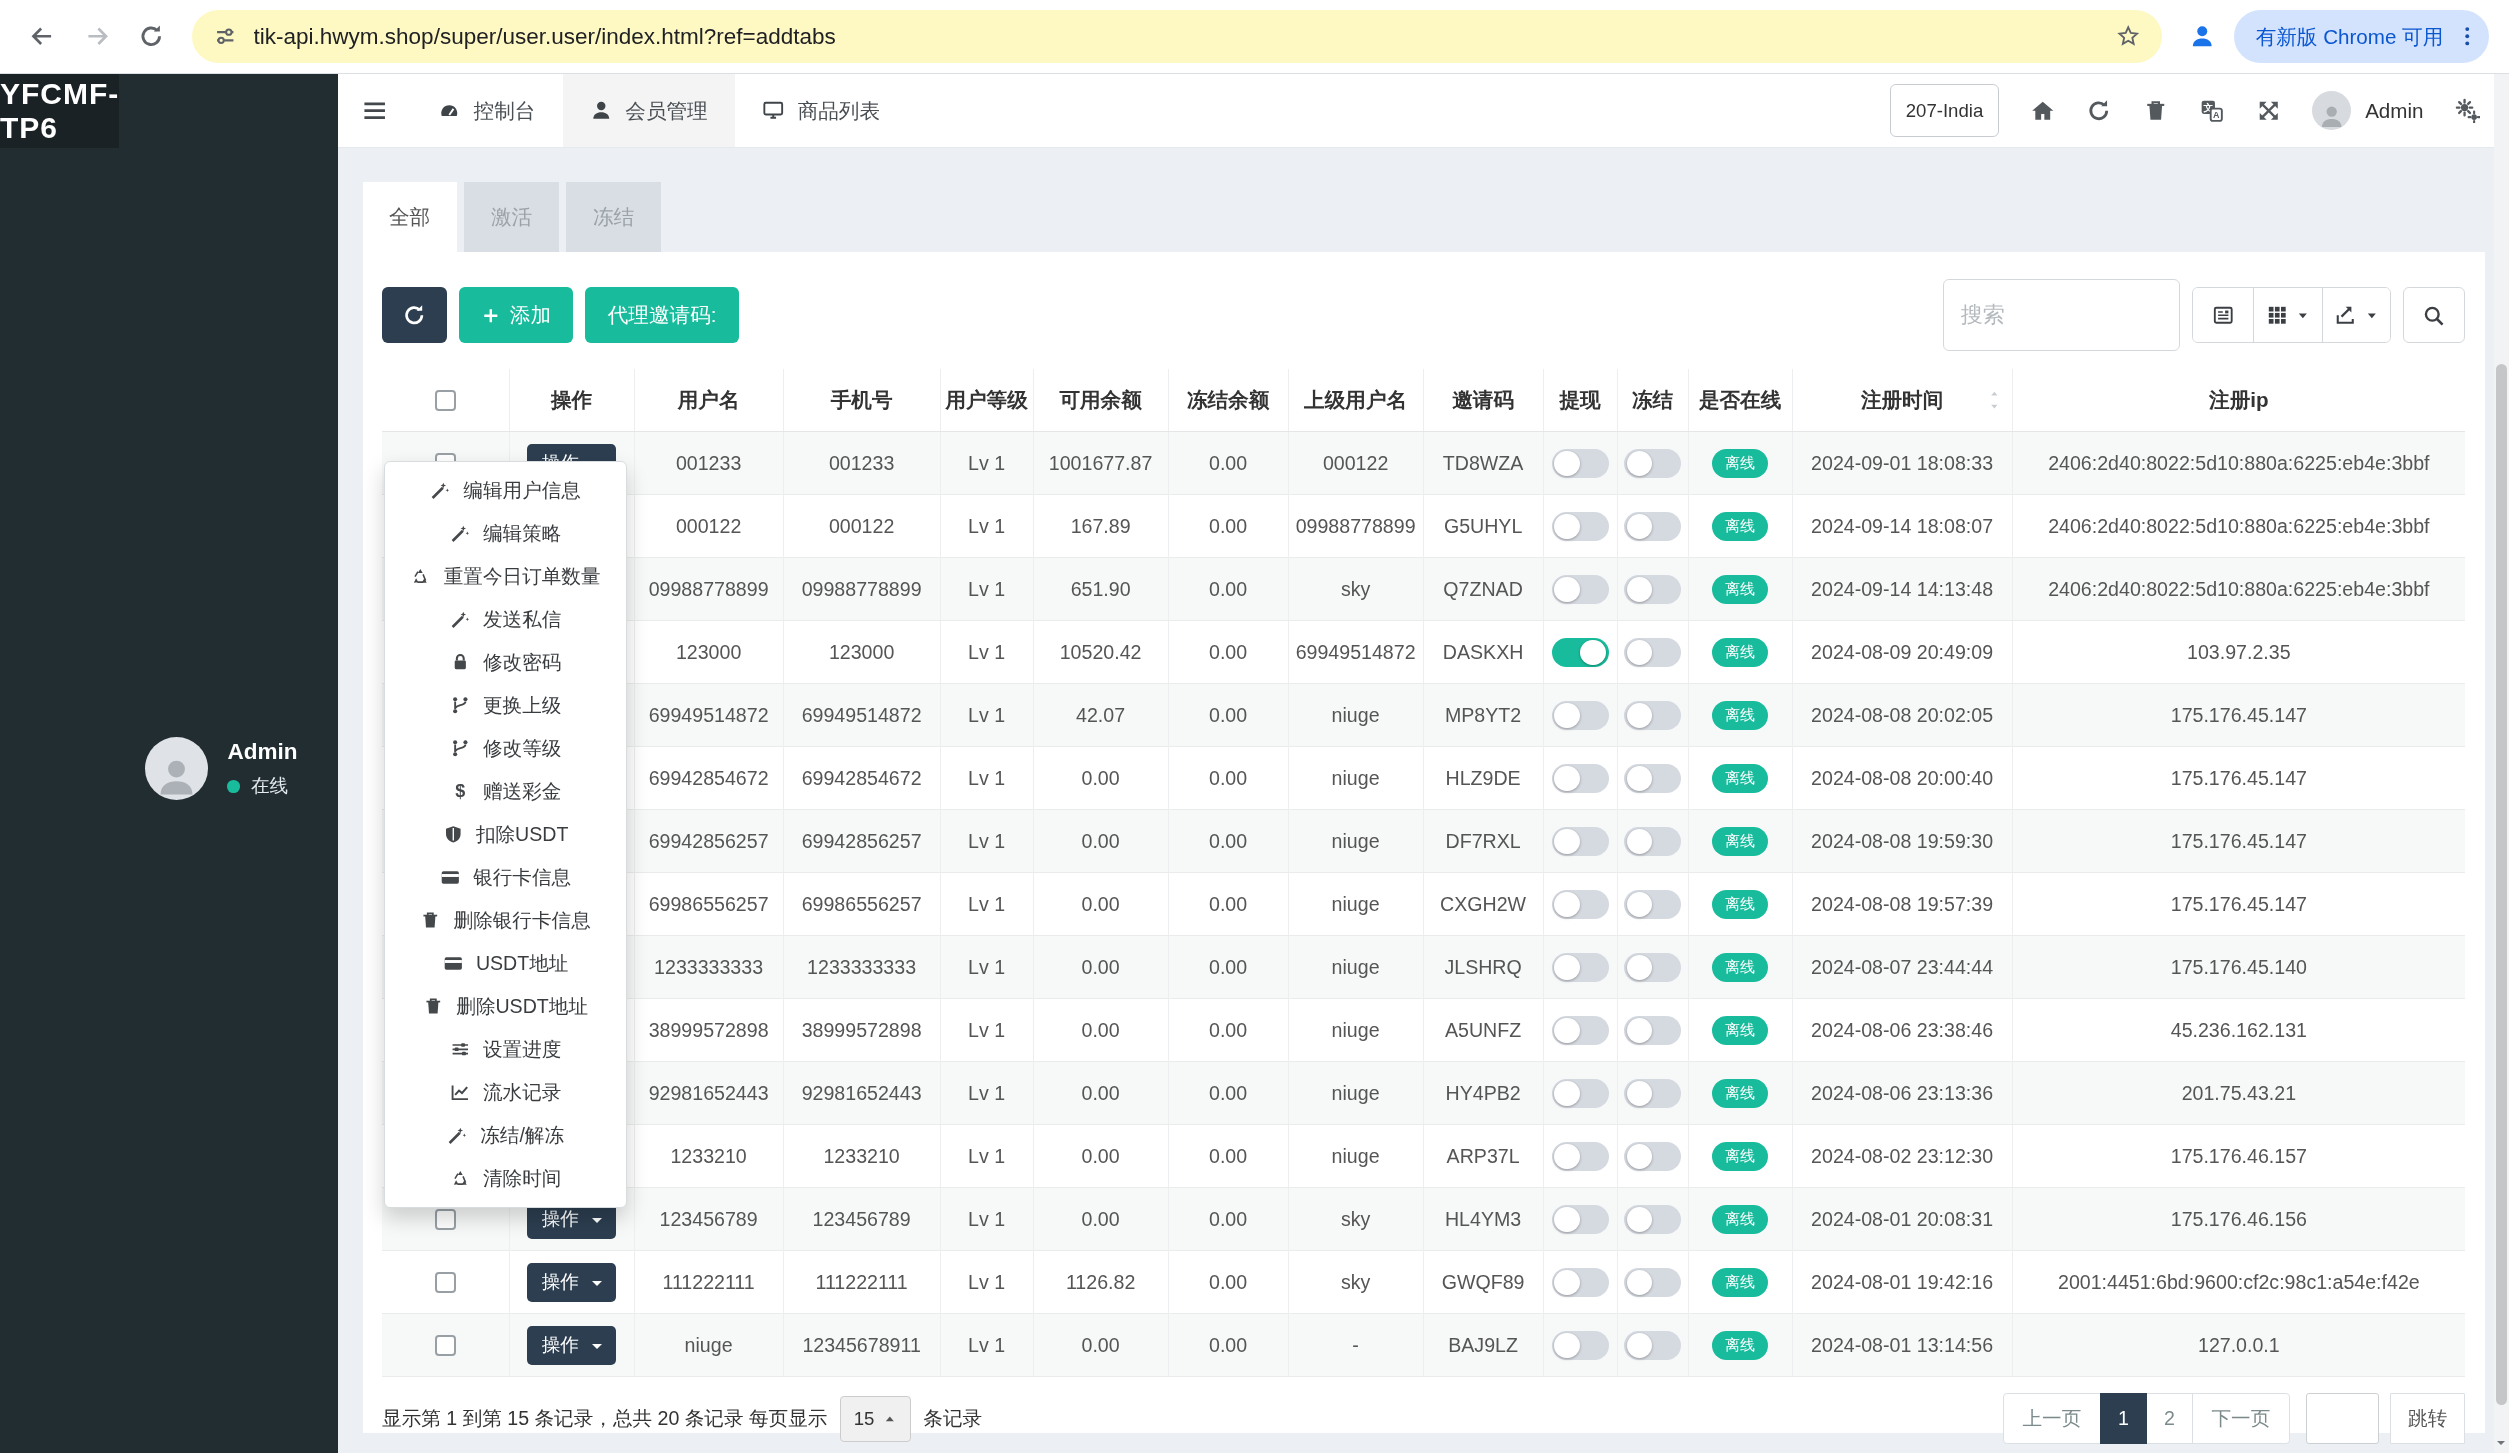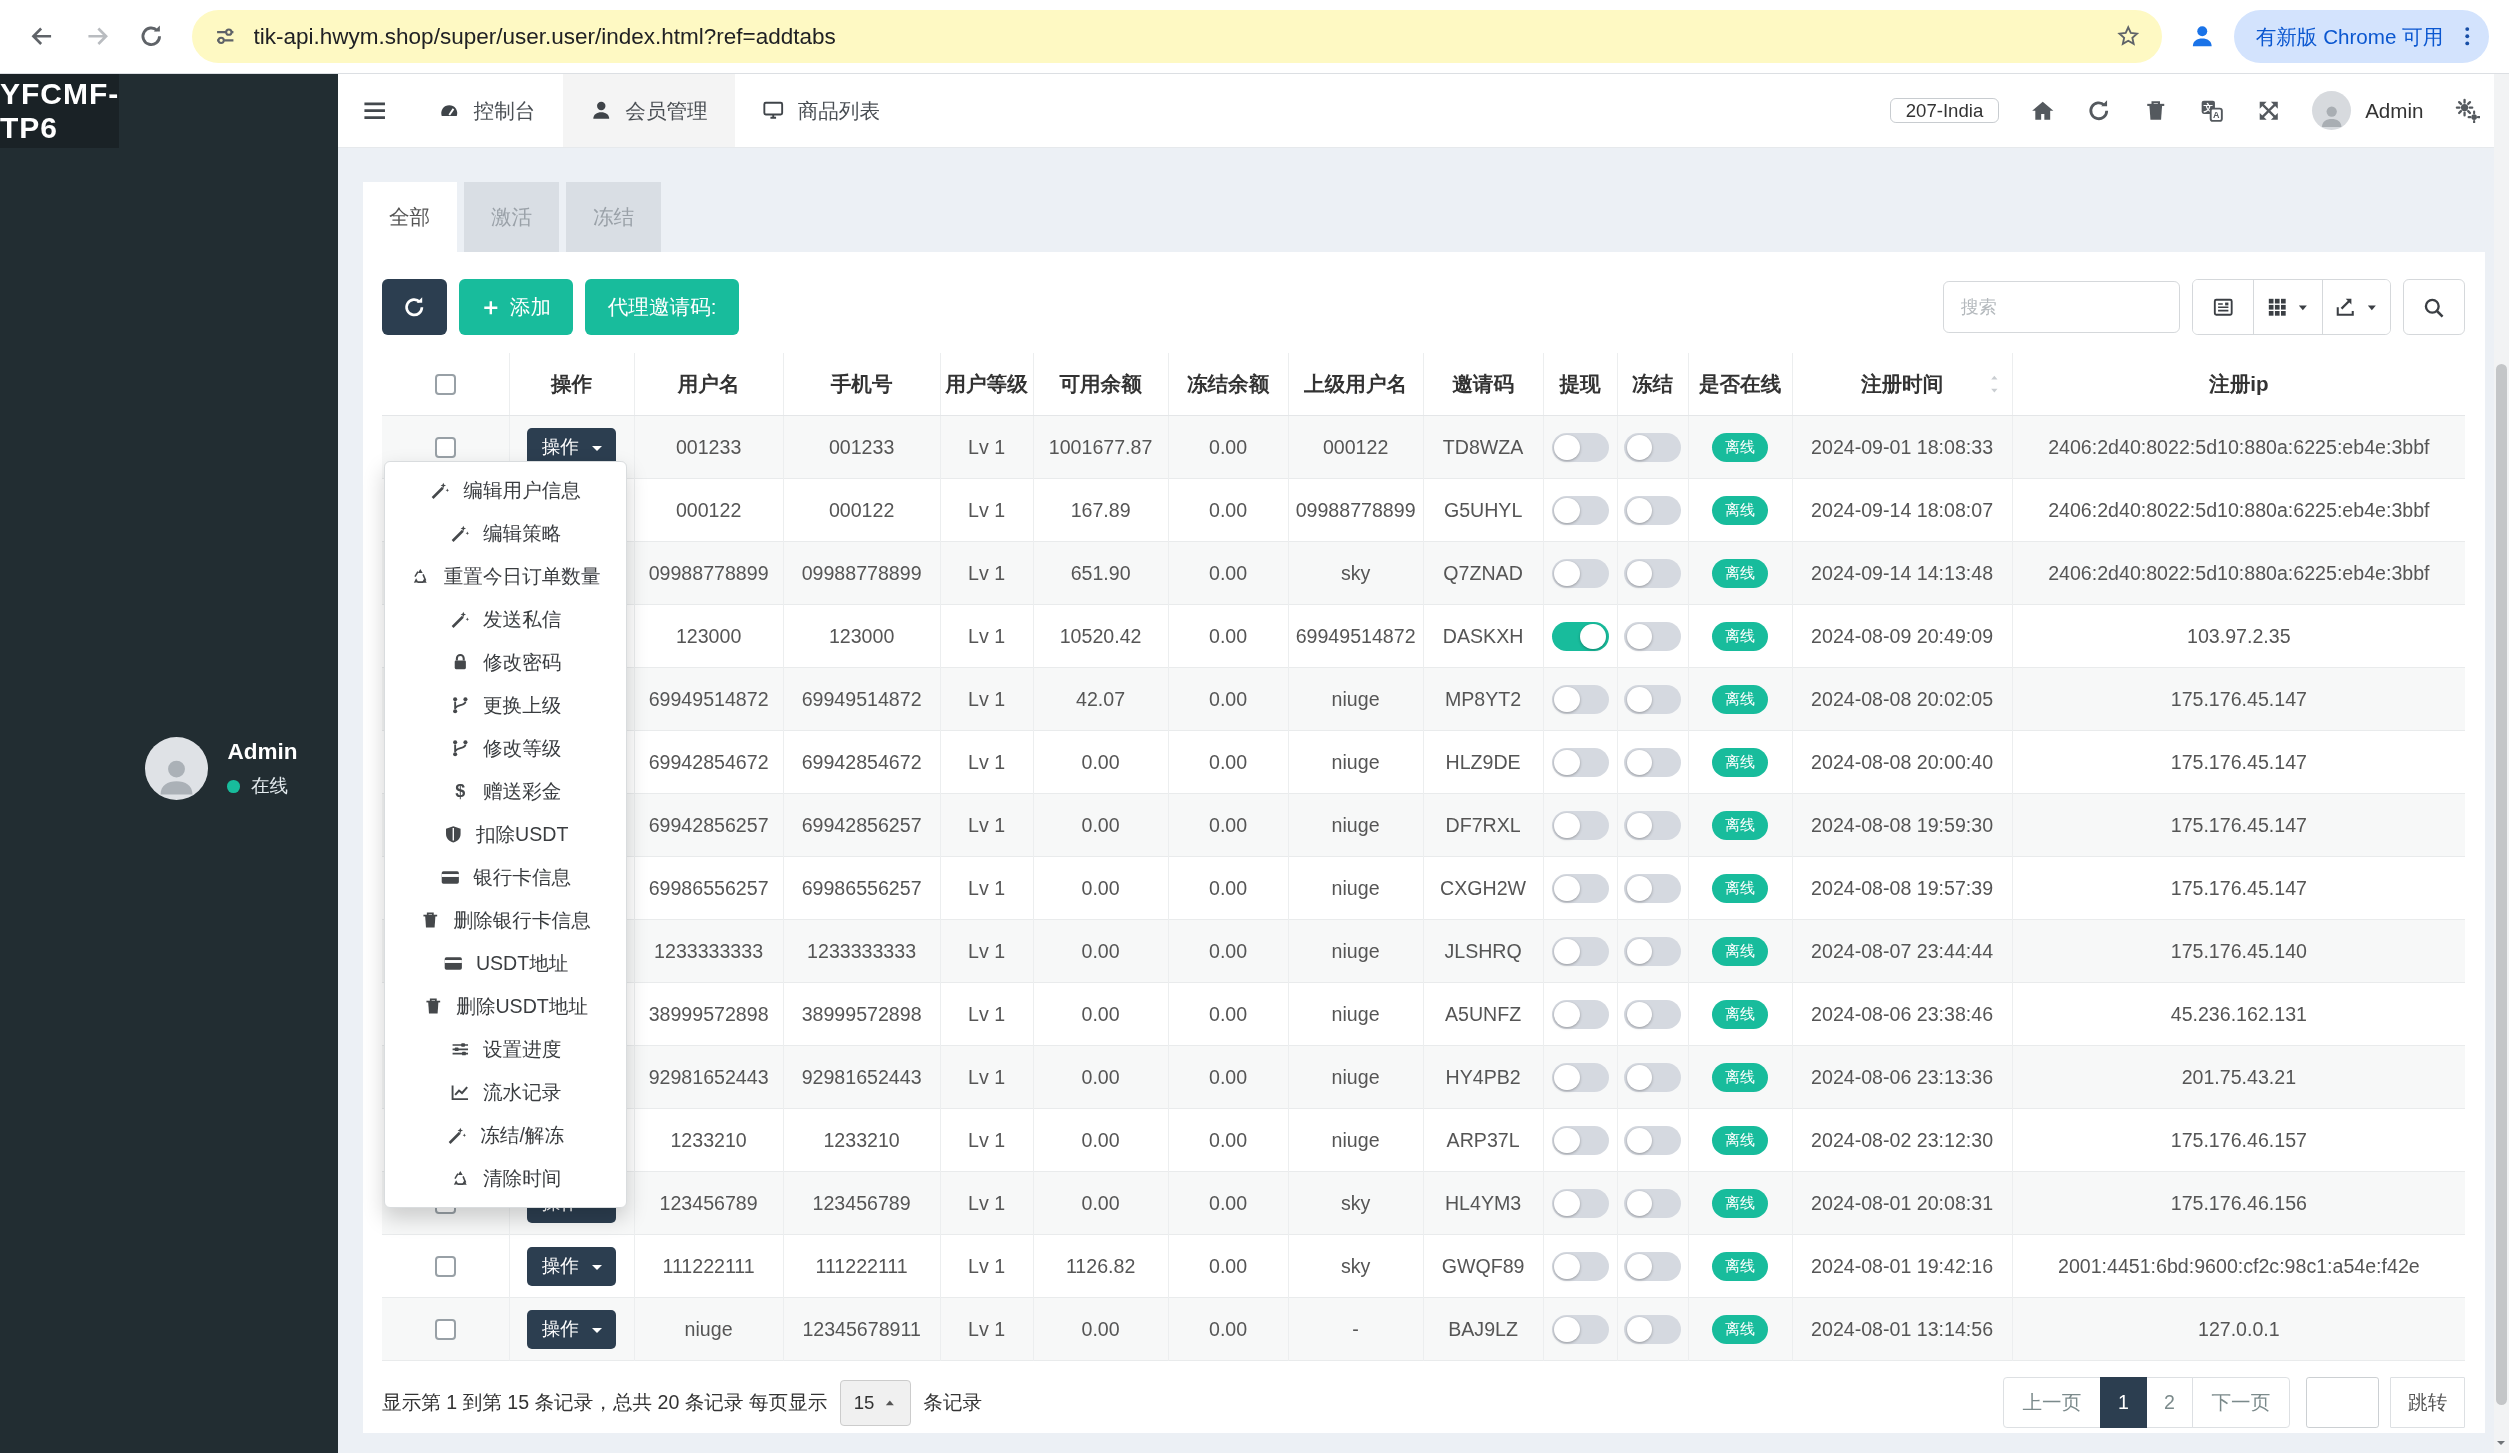--- a/index.html
+++ b/index.html
@@ -66,21 +66,21 @@
   .main{flex:1;display:flex;flex-direction:column;min-width:0;background:#ecf0f5;position:relative}
   .navbar{height:74px;background:#fff;border-bottom:1px solid #e6e9ec;display:flex;align-items:stretch;flex-shrink:0}
   .hamburger{width:73px;display:flex;align-items:center;justify-content:center;color:#43484d;cursor:pointer}
   .hamburger svg{width:27.4px;height:27.4px}
   #nav-tabs{display:flex}
   .nav-tab{display:flex;align-items:center;gap:12.7px;padding:0 27.4px;font-size:20.6px;color:#4a4f54;cursor:pointer}
   .nav-tab.active{background:#f4f4f4}
   .nav-tab .tico{display:flex;color:#3f4449}
   .nav-tab .tico svg{width:22.5px;height:22.5px}
   .nav-right{margin-left:auto;display:flex;align-items:center;gap:31px;padding-right:29px;color:#54595e}
-  .envbtn{height:25px;border:1px solid #c8ccd0;background:#fff;border-radius:5.9px;font-size:18.6px;color:#333;
+  .envbtn{height:53px;border:1px solid #c8ccd0;background:#fff;border-radius:5.9px;font-size:18.6px;color:#333;
     padding:0 14.7px;cursor:pointer;font-family:inherit}
   .nico{display:flex;color:#54595e;cursor:pointer}
   .nico svg{width:25.5px;height:25.5px}
   .nav-user{display:flex;align-items:center;gap:13.7px;cursor:pointer}
   .nav-avatar{width:39px;height:39px;border-radius:50%;background:#d7dade;color:#a9aeb3;
     display:flex;align-items:flex-end;justify-content:center;overflow:hidden}
   .nav-avatar svg{width:27.4px;height:27.4px}
   .nav-username{font-size:20.6px;color:#333}
 
   
@@ -95,21 +95,21 @@
   .panel{background:#fff;height:100%;padding:0 19.6px;position:relative}
   .toolbar{display:flex;align-items:center;gap:11.8px;padding-top:27.4px}
   .btn{height:56px;border:none;border-radius:5.9px;font-size:20.6px;display:inline-flex;align-items:center;
     justify-content:center;cursor:pointer;font-family:inherit}
   .btn.dark{width:65px;background:var(--dark);color:#fff}
   .btn.dark svg{width:24.5px;height:24.5px}
   .btn.green{background:var(--green);color:#fff;padding:0 22.5px;gap:8.8px}
   .btn.green .pico{display:flex}
   .btn.green .pico svg{width:19.6px;height:19.6px}
   .tright{margin-left:auto;display:flex;align-items:center;gap:11.8px}
-  .tsearch{width:237px;height:52px;border:1px solid #d5d8db;border-radius:5.9px;font-size:18px;
+  .tsearch{width:237px;height:72px;border:1px solid #d5d8db;border-radius:5.9px;font-size:22px;
     padding:0 16.7px;color:#333;outline:none;font-family:inherit}
   .tsearch::placeholder{color:#b4b9bd}
   .btngroup{display:flex;border:1px solid #d5d8db;border-radius:5.9px;overflow:hidden;height:56px}
   .gbtn{min-width:61px;padding:0 11.8px;background:#fff;display:flex;align-items:center;justify-content:center;
     gap:7.8px;border-right:1px solid #d5d8db;color:#3b3f44;cursor:pointer}
   .gbtn:last-child{border-right:none}
   .gbtn svg{width:22.5px;height:22.5px}
   .gbtn .gc svg{width:13.7px;height:13.7px}
   .btn.light{width:62px;background:#fff;border:1px solid #d5d8db;color:#3b3f44}
   .btn.light svg{width:23.5px;height:23.5px}

